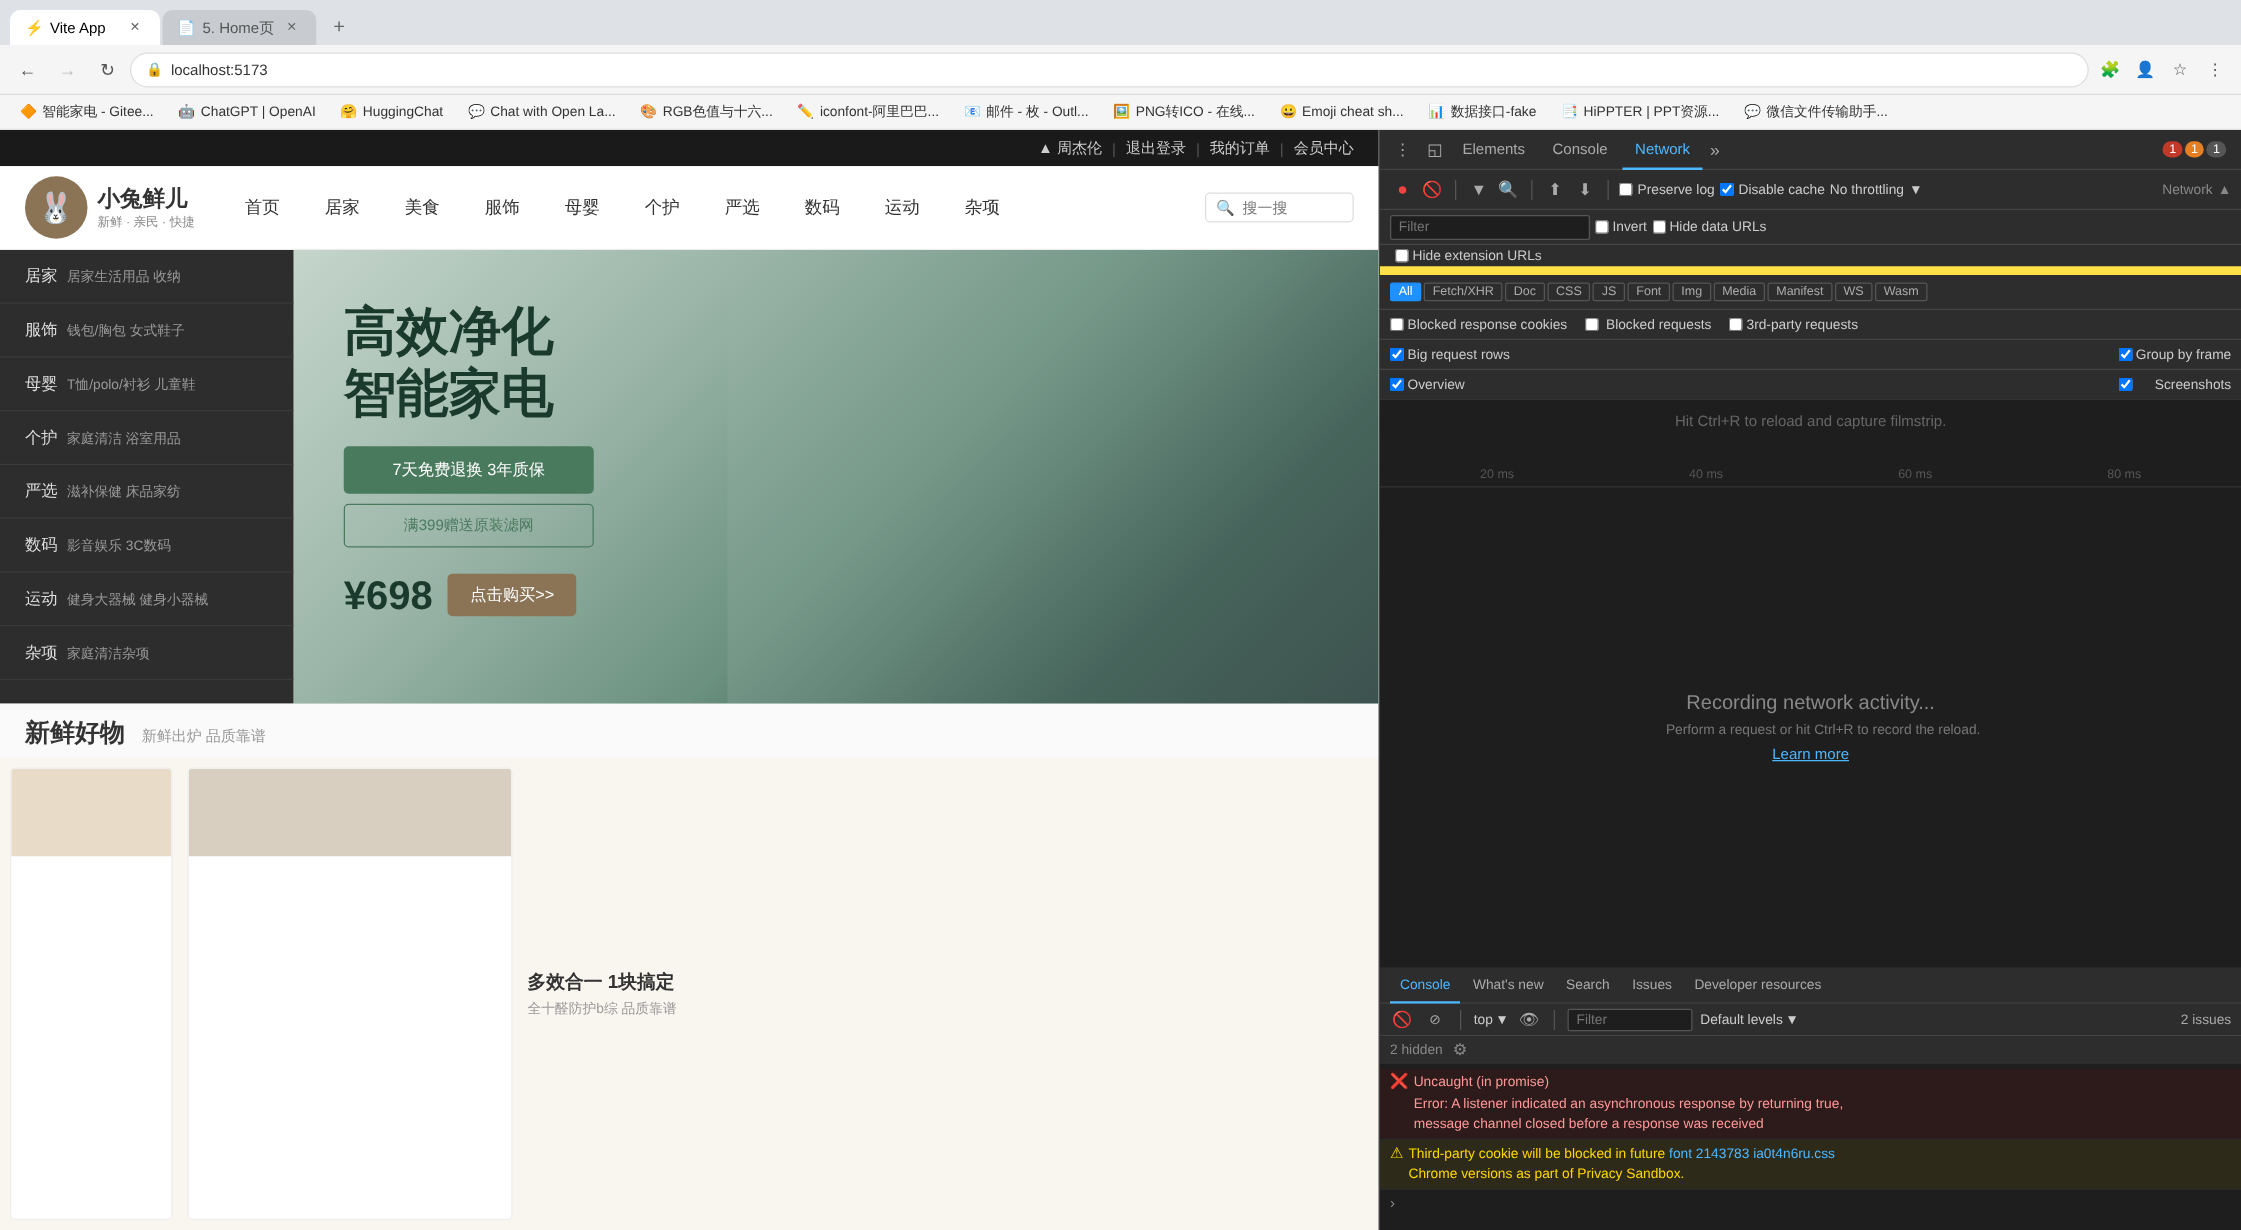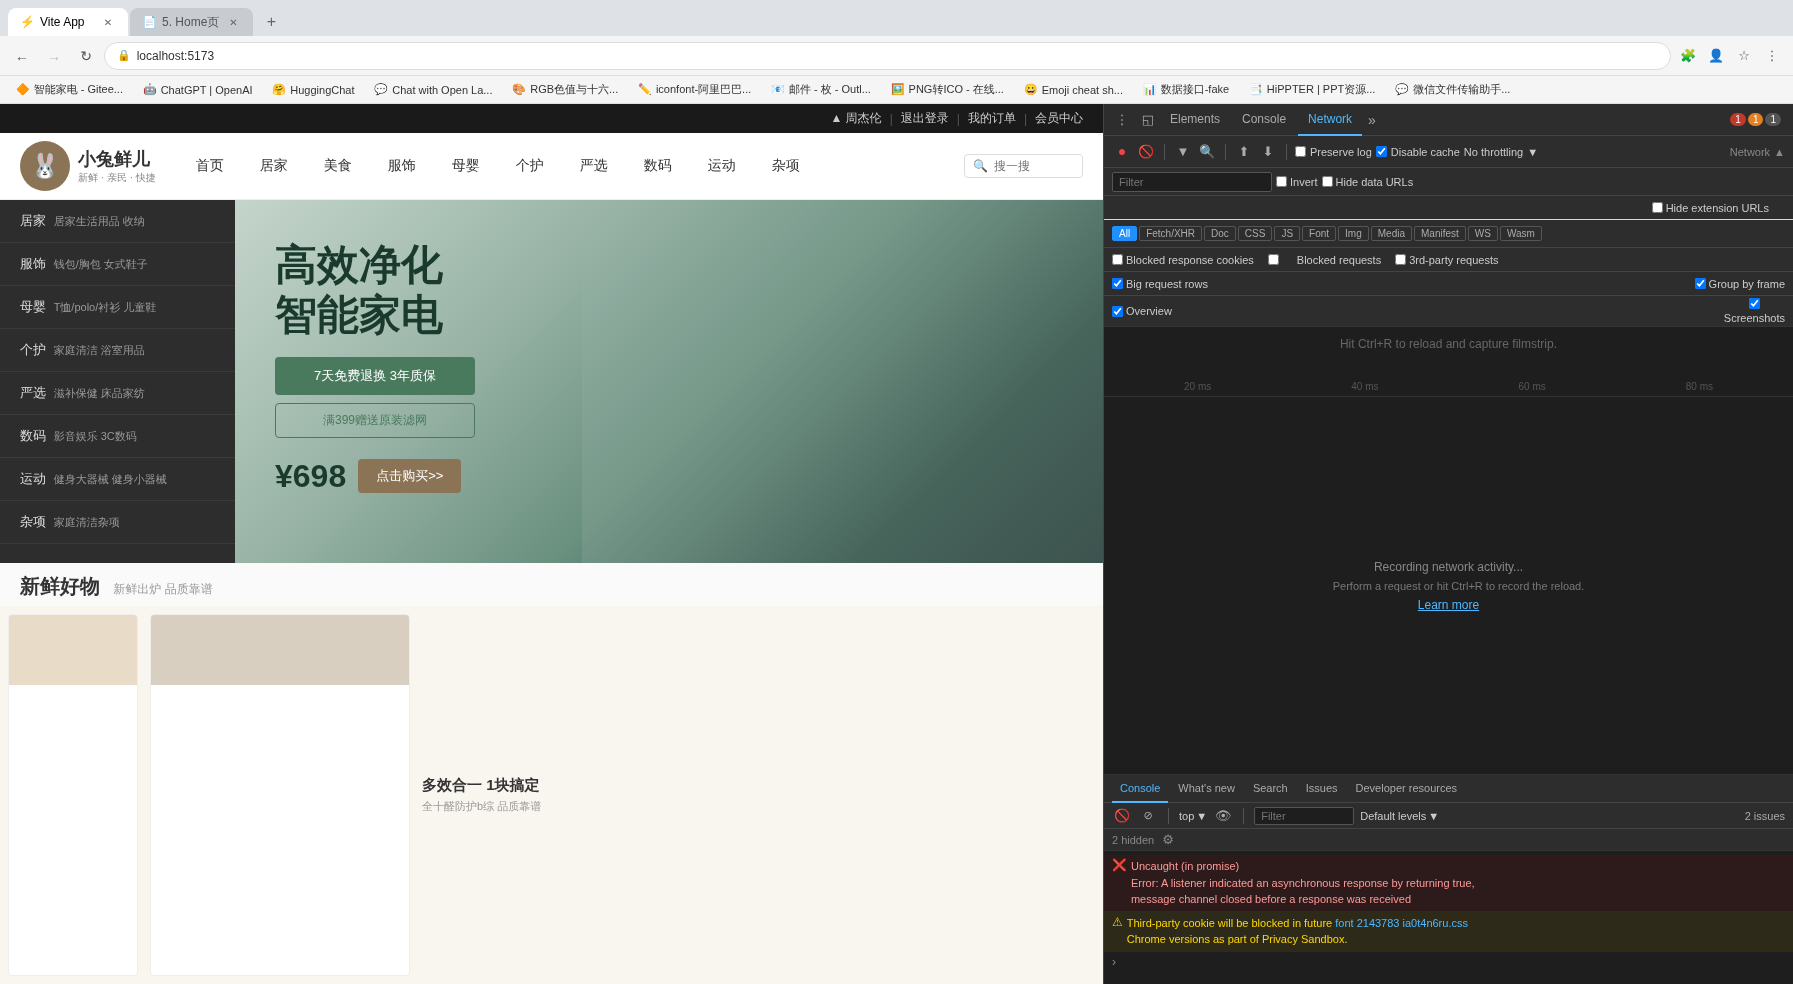--- a/index.html
+++ b/index.html
@@ -324,21 +324,21 @@
         <div class="dt-checkbox" style="font-size:11px;color:#ccc;gap:3px;">
           <input type="checkbox" style="">
           <span>Invert</span>
         </div>
         <div class="dt-checkbox" style="font-size:11px;color:#ccc;gap:3px;">
           <input type="checkbox" style="">
           <span>Hide data URLs</span>
         </div>
       </div>
 
-      <div style="display:flex;align-items:center;background:#2d2d2d;border-bottom:1px solid #fde047;padding:2px 24px;gap:6px;min-height:24px;justify-content:flex-end;">
+      <div style="display:flex;align-items:center;background:#2d2d2d;border-bottom:7px solid #fde047;padding:2px 12px;gap:6px;min-height:24px;">
         <label class="dt-checkbox" style="font-size:11px;color:#ccc;gap:3px;">
           <input type="checkbox" style="">
           <span>Hide extension URLs</span>
         </label>
       </div>
 
       <div class="devtools-filter-row">
         <span class="filter-tag active">All</span>
         <span class="filter-tag">Fetch/XHR</span>
         <span class="filter-tag">Doc</span>
@@ -350,21 +350,21 @@
         <span class="filter-tag">Manifest</span>
         <span class="filter-tag">WS</span>
         <span class="filter-tag">Wasm</span>
       </div>
 
       <div style="display:flex;align-items:center;background:#2d2d2d;border-bottom:1px solid #444;padding:2px 8px;gap:14px;min-height:24px;">
         <label class="dt-checkbox" style="font-size:11px;color:#ccc;gap:3px;">
           <input type="checkbox" style="">
           <span>Blocked response cookies</span>
         </label>
-        <label class="dt-checkbox" style="font-size:11px;color:#ccc;gap:18px;">
+        <label class="dt-checkbox" style="font-size:11px;color:#ccc;gap:6px;">
           <input type="checkbox" style="">
           <span>Blocked requests</span>
         </label>
         <label class="dt-checkbox" style="font-size:11px;color:#ccc;gap:3px;">
           <input type="checkbox" style="">
           <span>3rd-party requests</span>
         </label>
       </div>
 
       <div style="display:flex;align-items:center;background:#2d2d2d;border-bottom:1px solid #444;padding:2px 8px;gap:20px;min-height:24px;">
@@ -377,40 +377,40 @@
           <input type="checkbox" checked="" style="">
           <span>Group by frame</span>
         </label>
       </div>
       <div style="display:flex;align-items:center;background:#2d2d2d;border-bottom:1px solid #333;padding:2px 8px;gap:20px;min-height:24px;">
         <label class="dt-checkbox" style="font-size:11px;color:#ccc;gap:3px;">
           <input type="checkbox" checked="" style="">
           <span>Overview</span>
         </label>
         <div style="flex:1;"></div>
-        <label class="dt-checkbox" style="font-size:11px;color:#ccc;gap:3px;flex-direction:column;">
+        <label class="dt-checkbox" style="font-size:11px;color:#ccc;gap:18px;">
           <input type="checkbox" checked="" style="">
           <span>Screenshots</span>
         </label>
       </div>
 
       <div class="timeline-area" style="height:70px;background:#1e1e1e;border-bottom:1px solid #333;position:relative;display:flex;flex-direction:column;">
         <div style="position:absolute;top:10px;left:50%;transform:translateX(-50%);color:#666;font-size:12px;white-space:nowrap;text-align:center;">
           <span>Hit Ctrl+R to reload and capture filmstrip.</span>
         </div>
         <div style="display:flex;position:absolute;bottom:4px;left:10px;right:10px;justify-content:space-around;">
           <span style="font-size:10px;color:#555;">20 ms</span>
           <span style="font-size:10px;color:#555;">40 ms</span>
           <span style="font-size:10px;color:#555;">60 ms</span>
           <span style="font-size:10px;color:#555;">80 ms</span>
         </div>
       </div>
 
       <div style="flex:1;display:flex;flex-direction:column;align-items:center;justify-content:center;background:#1e1e1e;gap:6px;">
-        <div style="color:#888;font-size:12px;">Recording network activity...</div>
+        <div style="color:#888;font-size:16px;">Recording network activity...</div>
         <div style="color:#777;font-size:11px;text-align:center;padding-left:20px;">Perform a request or hit Ctrl+R to record the reload.</div>
         <a style="color:#4db8ff;font-size:12px;cursor:pointer;text-decoration:underline;">Learn more</a>
       </div>
 
       <div class="devtools-bottom" style="height:210px;">
 
         <div class="console-tabs">
           <div class="console-tab active">Console</div>
           <div class="console-tab">What's new</div>
           <div class="console-tab">Search</div>

